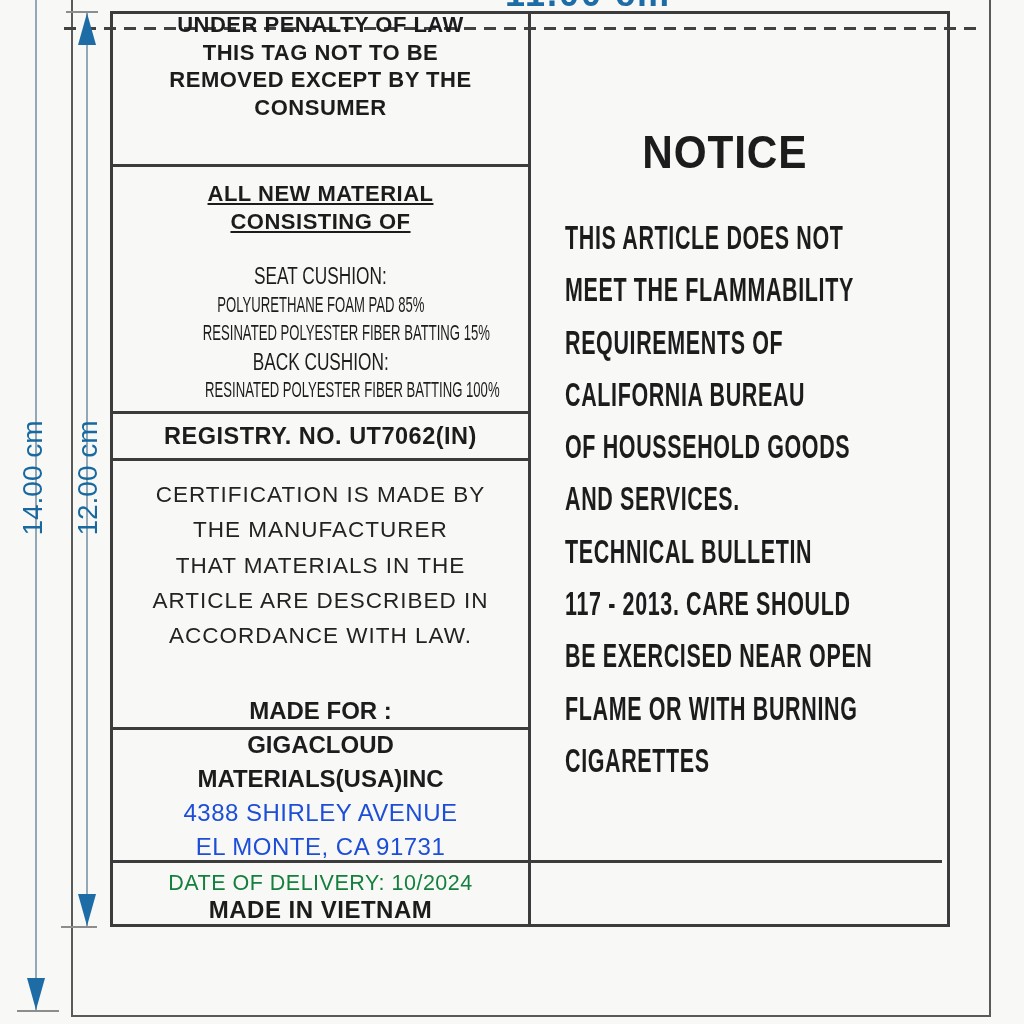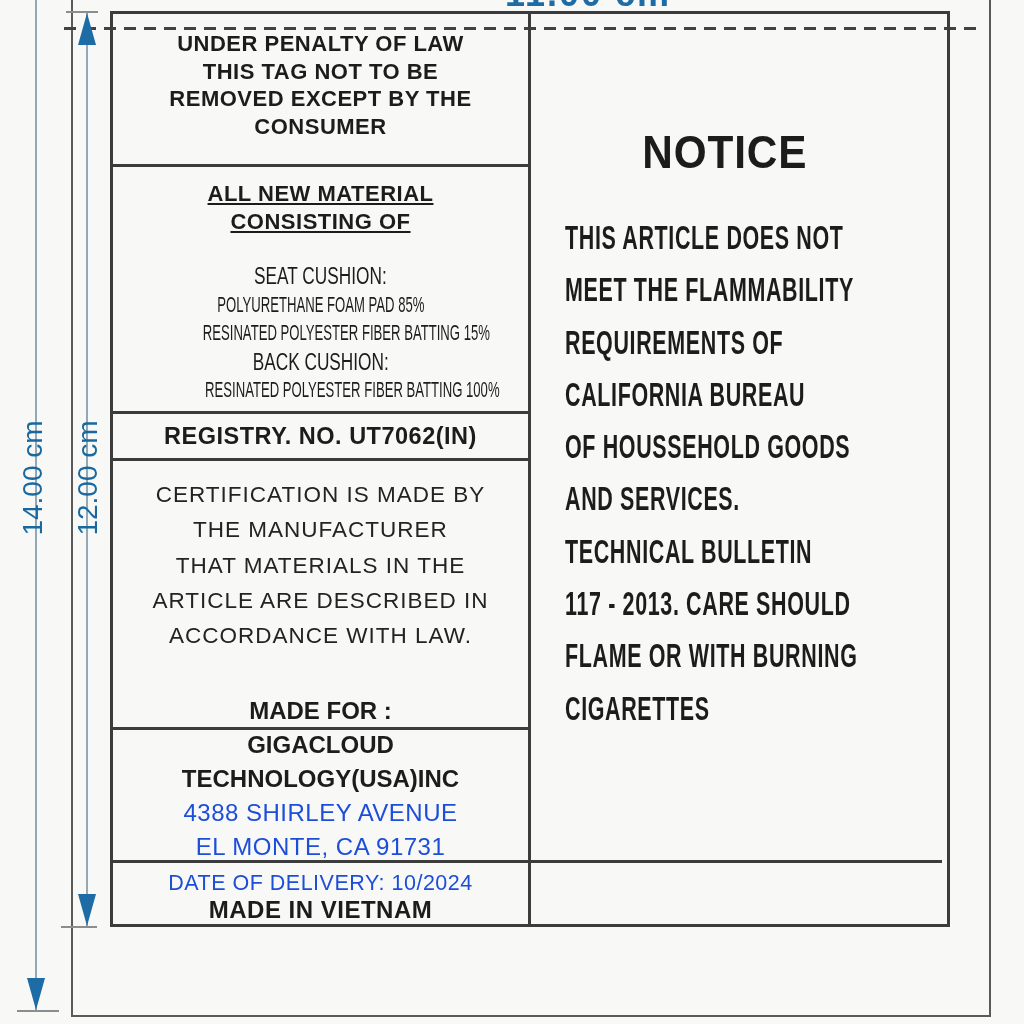--- a/index.html
+++ b/index.html
@@ -21,35 +21,35 @@
           font-size:28px;color:#17699f;white-space:nowrap;}
   .toplabel{left:468px;top:-27px;width:240px;text-align:center;font-size:36px;font-weight:bold;
             letter-spacing:2px;color:#1d6ca6;white-space:nowrap;}
   
   .tag{left:110px;top:11px;width:840px;height:916px;border:3px solid #3c3c3c;box-sizing:border-box;}
   .divider{left:528px;top:11px;width:3px;height:916px;background:#3c3c3c;}
   .sec{left:111px;width:419px;box-sizing:border-box;text-align:center;}
   .bb{border-bottom:3px solid #3c3c3c;}
   .b{font-weight:bold;}
   .cx{display:inline-block;white-space:nowrap;transform-origin:center;}
-  .sec1{top:11px;height:156px;padding-top:19px;font-size:22px;font-weight:bold;line-height:27.5px;letter-spacing:.5px;}
+  .sec1{top:11px;height:156px;font-size:22px;font-weight:bold;line-height:27.5px;letter-spacing:.5px;}
   .sec2{top:167px;height:247px;padding-top:13px;}
   .mat-t{font-size:22px;font-weight:bold;line-height:28px;letter-spacing:.5px;text-decoration:underline;}
   .mat-wrap{margin-top:26px;}
   .mat-h{font-size:23px;line-height:28.6px;}
   .mat-h .cx{transform:scaleX(.75);}
   .mat-d{font-size:21.5px;line-height:28.6px;text-align:center;}
   .mat-d .cx{transform:scaleX(.61);}
   .sec3{top:414px;height:47px;line-height:44px;font-size:23.5px;font-weight:bold;letter-spacing:.5px;}
   .sec4{top:461px;height:269px;padding-top:16px;font-size:22.5px;line-height:35.3px;letter-spacing:1px;color:#232323;}
   .sec5{top:672px;height:188px;padding-top:22px;line-height:34px;font-size:24px;}
   .sec5 .rg{font-weight:normal;letter-spacing:.5px;color:#1d4ed8;}
   .crossline{left:111px;top:860px;width:831px;height:3px;background:#3c3c3c;}
   .sec6{top:863px;height:64px;padding-top:7px;}
-  .dod{font-size:21.5px;line-height:26px;letter-spacing:.5px;color:#1d4ed8;}
+  .dod{font-size:21.5px;line-height:26px;letter-spacing:.5px;color:#15803d;}
   .miv{font-size:24px;font-weight:bold;line-height:28px;letter-spacing:.5px;}
   
   .notice-title{left:560px;top:124px;width:330px;text-align:center;font-size:47px;font-weight:bold;line-height:56px;}
   .notice-title .cx{transform:scaleX(.9);letter-spacing:1px;}
   .notice-body{left:565px;top:212px;width:380px;}
   .nline{height:52.3px;line-height:52.3px;font-size:33px;font-weight:bold;}
   .nline .cx{transform:scaleX(.65);transform-origin:left center;letter-spacing:1px;}
 </style>
 </head>
 <body>
@@ -101,21 +101,21 @@
   <div>CERTIFICATION IS MADE BY</div>
   <div>THE MANUFACTURER</div>
   <div>THAT MATERIALS IN THE</div>
   <div>ARTICLE ARE DESCRIBED IN</div>
   <div>ACCORDANCE WITH LAW.</div>
 </div>
 
 <div class="abs sec sec5">
   <div class="b">MADE FOR :</div>
   <div class="b">GIGACLOUD</div>
-  <div class="b">TECHNOLOGY(USA)INC</div>
+  <div class="b">MATERIALS(USA)INC</div>
   <div class="rg">4388 SHIRLEY AVENUE</div>
   <div class="rg">EL MONTE, CA 91731</div>
 </div>
 
 <div class="abs crossline"></div>
 
 <div class="abs sec sec6">
   <div class="dod">DATE OF DELIVERY: 10/2024</div>
   <div class="miv">MADE IN VIETNAM</div>
 </div>
@@ -125,15 +125,16 @@
 </div>
 <div class="abs notice-body">
   <div class="nline"><span class="cx">THIS ARTICLE DOES NOT</span></div>
   <div class="nline"><span class="cx">MEET THE FLAMMABILITY</span></div>
   <div class="nline"><span class="cx">REQUIREMENTS OF</span></div>
   <div class="nline"><span class="cx">CALIFORNIA BUREAU</span></div>
   <div class="nline"><span class="cx">OF HOUSSEHOLD GOODS</span></div>
   <div class="nline"><span class="cx">AND SERVICES.</span></div>
   <div class="nline"><span class="cx">TECHNICAL BULLETIN</span></div>
   <div class="nline"><span class="cx">117 - 2013. CARE SHOULD</span></div>
+  <div class="nline"><span class="cx">BE EXERCISED NEAR OPEN</span></div>
   <div class="nline"><span class="cx">FLAME OR WITH BURNING</span></div>
   <div class="nline"><span class="cx">CIGARETTES</span></div>
 </div>
 
 </body></html>

